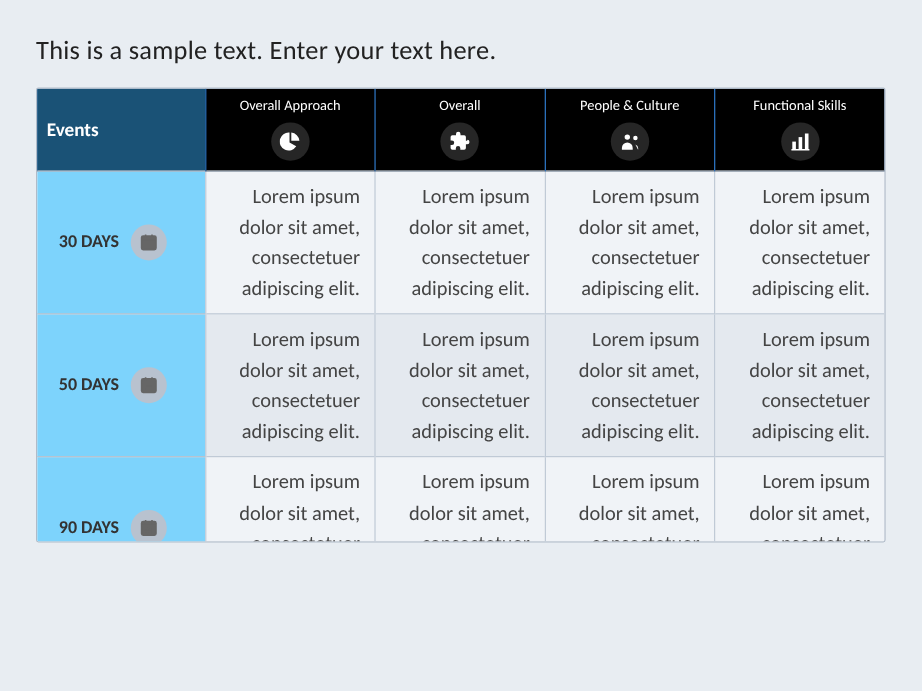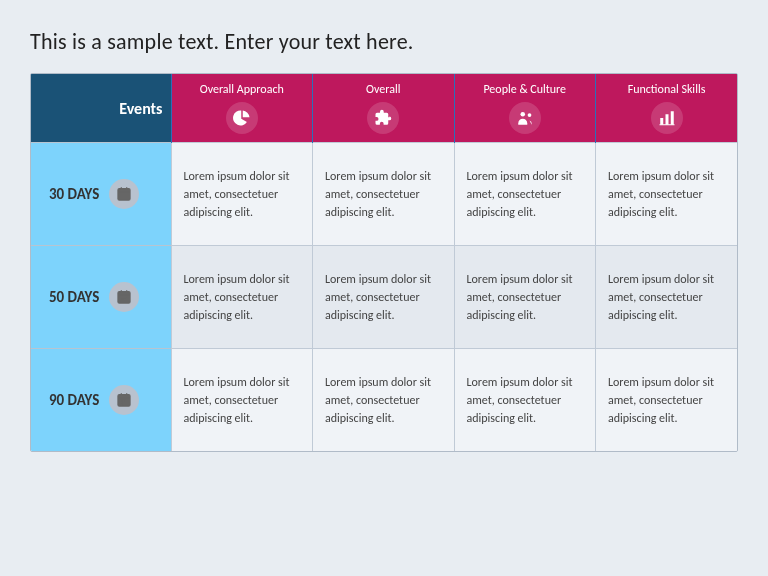--- a/index.html
+++ b/index.html
@@ -44,28 +44,28 @@
     
     .header-row {
       background: #1a5fa8;
     }
 
     .header-events {
       background: #1a5276;
       color: #fff;
       font-size: 16px;
       font-weight: 700;
-      text-align: right;
+      text-align: left;
       vertical-align: middle;
       width: 140px;
       padding: 10px 8px;
     }
 
     .header-col {
-      background: #be185d;
+      background: #000000;
       color: #fff;
       text-align: center;
       vertical-align: middle;
       padding: 8px 6px;
       border-left: 1px solid #2a6fba;
     }
 
     .header-col-label {
       font-size: 12px;
       font-weight: 400;
@@ -127,24 +127,24 @@
     }
 
     .data-cell {
       vertical-align: middle;
       padding: 8px 12px;
       border-left: 1px solid #c0cad6;
       border-top: 1px solid #c0cad6;
     }
 
     .data-cell-text {
-      font-size: 12px;
+      font-size: 17px;
       color: #444;
       line-height: 1.5;
-      text-align: left;
+      text-align: right;
     }
 
     
     .icon-svg {
       width: 18px;
       height: 18px;
       fill: #fff;
     }
     .icon-svg-dark {
       width: 16px;

